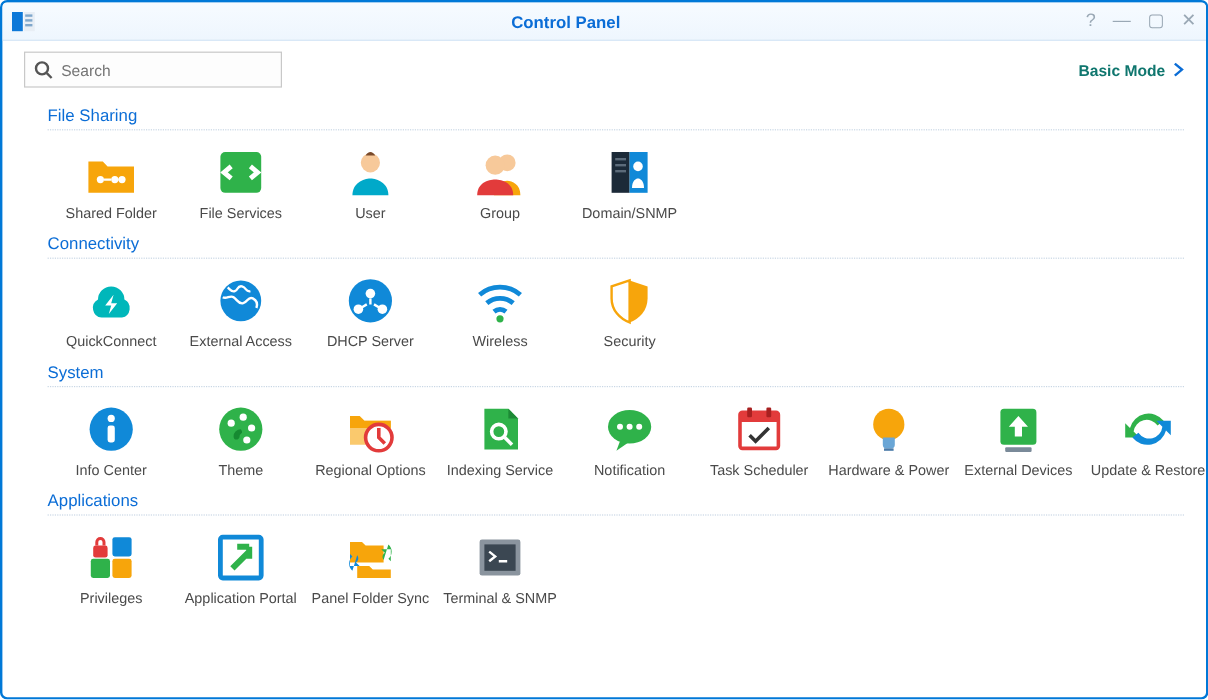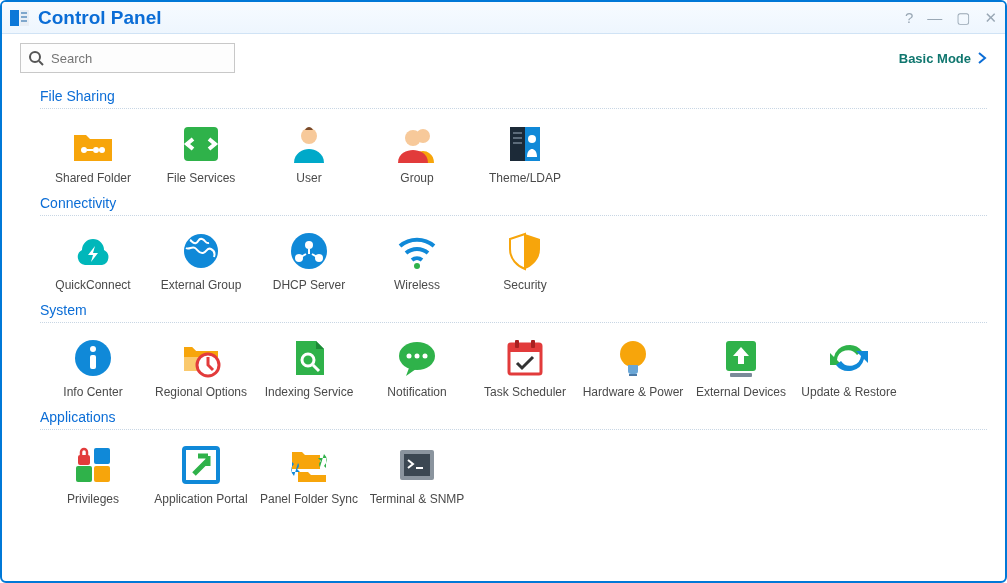--- a/index.html
+++ b/index.html
@@ -14,22 +14,22 @@
   }
   .titlebar {
     height: 32px;
     background: linear-gradient(#f7fbff, #eef6fe);
     border-bottom: 1px solid #d0e3f5;
     display: flex; align-items: center;
     padding: 0 8px;
   }
   .title-icon { width: 20px; height: 20px; margin-right: 8px; }
   .title-text {
-    flex: 1; text-align: left;
-    color: #0b6dd6; font-weight: 600; font-size: 19px;
+    flex: 1; text-align: center;
+    color: #0b6dd6; font-weight: 600; font-size: 14px;
   }
   .win-controls { display: flex; gap: 14px; align-items: center; color: #9aa8b5; }
   .win-controls span { cursor: pointer; font-size: 15px; line-height: 1; }
   .toolbar {
     height: 48px;
     display: flex; align-items: center;
     padding: 11px 18px;
     gap: 12px;
   }
   .search-wrap {
@@ -174,21 +174,21 @@
           <svg width="46" height="46">
               <rect x="8" y="6" width="15" height="34" fill="#1c2a38"></rect>
               <rect x="23" y="6" width="15" height="34" fill="#1089d8"></rect>
               <circle cx="30" cy="18" r="4" fill="#fff"></circle>
               <path d="M25 36c0-6 3-8 5-8s5 2 5 8z" fill="#fff"></path>
               <rect x="11" y="11" width="9" height="2" fill="#5c6b7a"></rect>
               <rect x="11" y="16" width="9" height="2" fill="#5c6b7a"></rect>
               <rect x="11" y="21" width="9" height="2" fill="#5c6b7a"></rect>
             </svg>
         </div>
-        <span class="item-label">Theme/LDAP</span>
+        <span class="item-label">Domain/SNMP</span>
       </div>
     </div>
 
     <div class="section-title">Connectivity</div>
     <div class="hr"></div>
     <div class="grid">
 
       <div class="item">
         <div class="icon-box">
           <svg width="46" height="46">
@@ -199,21 +199,21 @@
         <span class="item-label">QuickConnect</span>
       </div>
 
       <div class="item">
         <div class="icon-box">
           <svg width="46" height="46">
               <circle cx="23" cy="23" r="17" fill="#1089d8"></circle>
               <path d="M8 20c3 2 6-2 9 0s4 6 8 5 4-6 8-4 4 5 3 8M12 12c2 1 3 4 6 3s2-5 6-4 3 5 7 4" stroke="#fff" stroke-width="2" fill="none"></path>
             </svg>
         </div>
-        <span class="item-label">External Group</span>
+        <span class="item-label">External Access</span>
       </div>
 
 
       <div class="item">
         <div class="icon-box">
           <svg width="46" height="46">
               <circle cx="23" cy="23" r="18" fill="#1089d8"></circle>
               <circle cx="23" cy="17" r="4" fill="#fff"></circle>
               <circle cx="13" cy="30" r="4" fill="#fff"></circle>
               <circle cx="33" cy="30" r="4" fill="#fff"></circle>
@@ -254,20 +254,33 @@
         <div class="icon-box">
           <svg width="46" height="46">
               <circle cx="23" cy="23" r="18" fill="#1089d8"></circle>
               <circle cx="23" cy="14" r="3" fill="#fff"></circle>
               <rect x="20" y="20" width="6" height="14" rx="2" fill="#fff"></rect>
             </svg>
         </div>
         <span class="item-label">Info Center</span>
       </div>
 
+      <div class="item">
+        <div class="icon-box">
+          <svg width="46" height="46">
+              <circle cx="23" cy="23" r="18" fill="#2fb24a"></circle>
+              <circle cx="15" cy="18" r="3" fill="#fff"></circle>
+              <circle cx="25" cy="13" r="3" fill="#fff"></circle>
+              <circle cx="32" cy="22" r="3" fill="#fff"></circle>
+              <circle cx="28" cy="32" r="3" fill="#fff"></circle>
+              <path d="M23 23a6 6 0 0 0-6 6c0 4 5 3 5 0s4-2 1-6z" fill="#168a31"></path>
+            </svg>
+        </div>
+        <span class="item-label">Theme</span>
+      </div>
 
       <div class="item">
         <div class="icon-box">
           <svg width="46" height="46">
               <path d="M6 12h8l4 4h22v6H6z" fill="#f7a50b"></path>
               <path d="M6 12h8l4 4h22v20H6z" fill="#f7a50b" opacity="0.6"></path>
               <circle cx="30" cy="30" r="11" fill="#fff" stroke="#e23b3b" stroke-width="3"></circle>
               <path d="M30 22v8l5 5" stroke="#e23b3b" stroke-width="3" fill="none"></path>
             </svg>
         </div>

